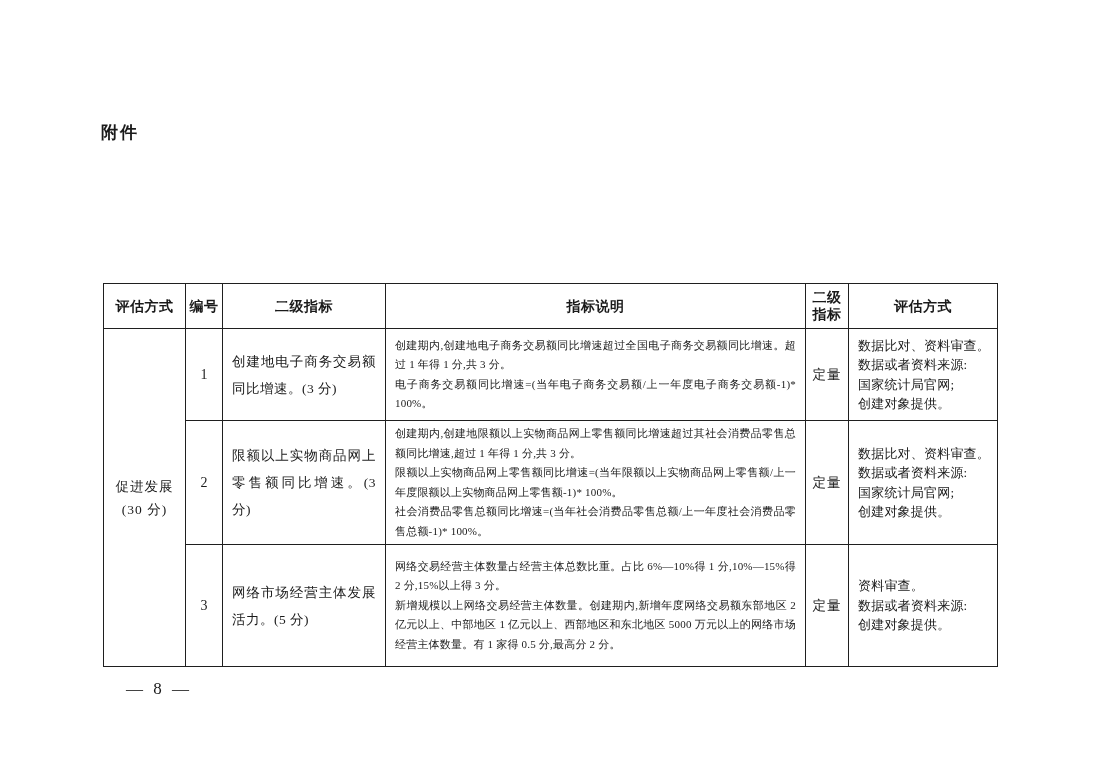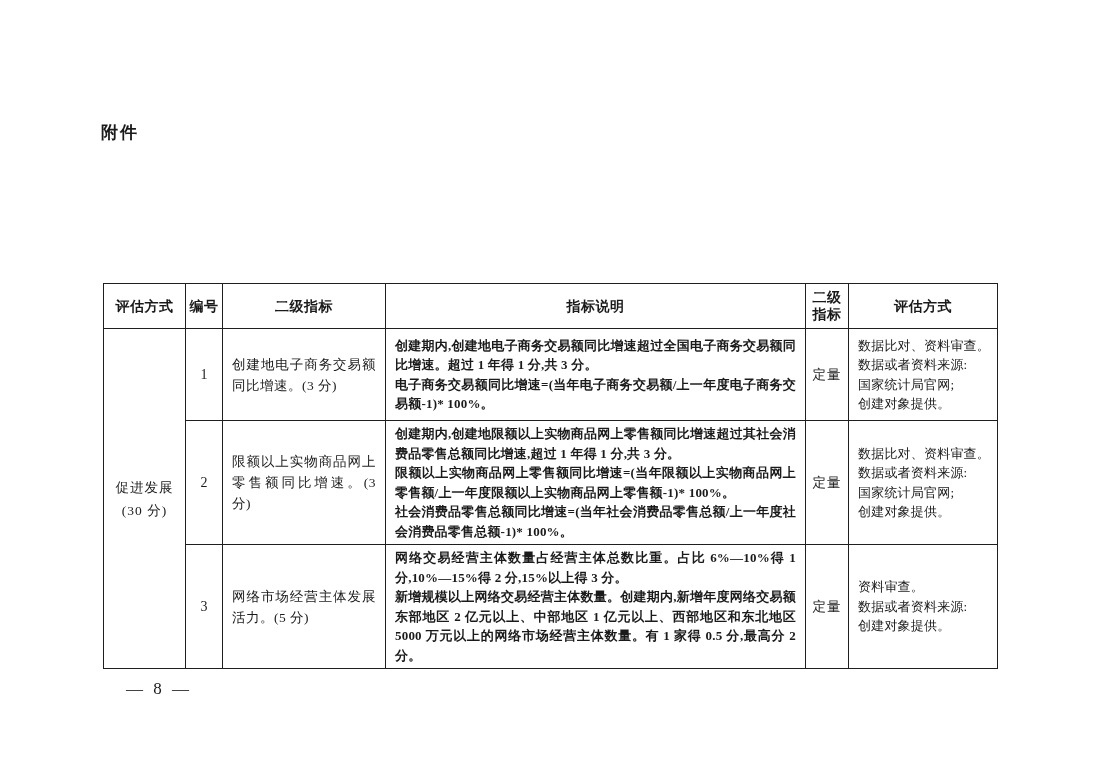--- a/index.html
+++ b/index.html
@@ -64,32 +64,31 @@
     line-height:23px;
     letter-spacing:1px;
   }
   td.no-cell {
     text-align:center;
     font-size:14px;
   }
   td.ind-cell {
     padding:18px 9px;
     font-size:13.5px;
-    line-height:21px;
+    line-height:27px;
     text-align:justify;
     letter-spacing:0.5px;
   }
   td.desc-cell {
     padding:3px 9px;
-    font-size:13px;
+    font-size:11px;
     line-height:19.5px;
     text-align:justify;
     letter-spacing:0.2px;
     white-space:pre-line;
-    font-weight:bold;
   }
   td.nature-cell {
     text-align:center;
     font-size:13.5px;
     letter-spacing:1px;
     margin-top:8px;
   }
   td.method-cell {
     padding:4px 4px 4px 9px;
     font-size:13px;

